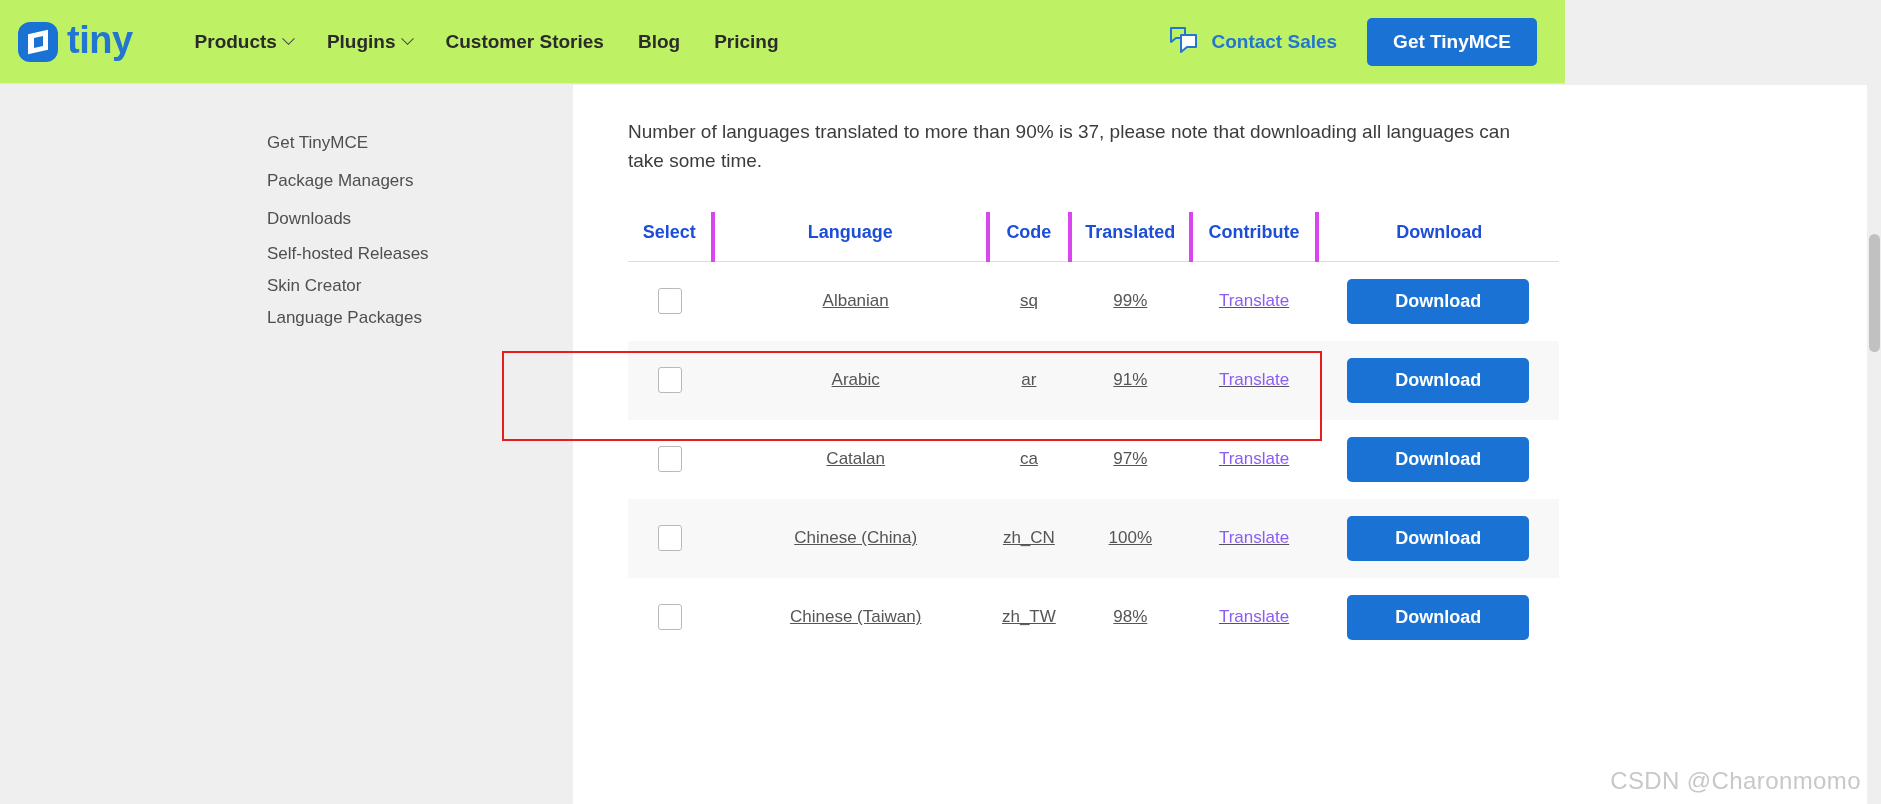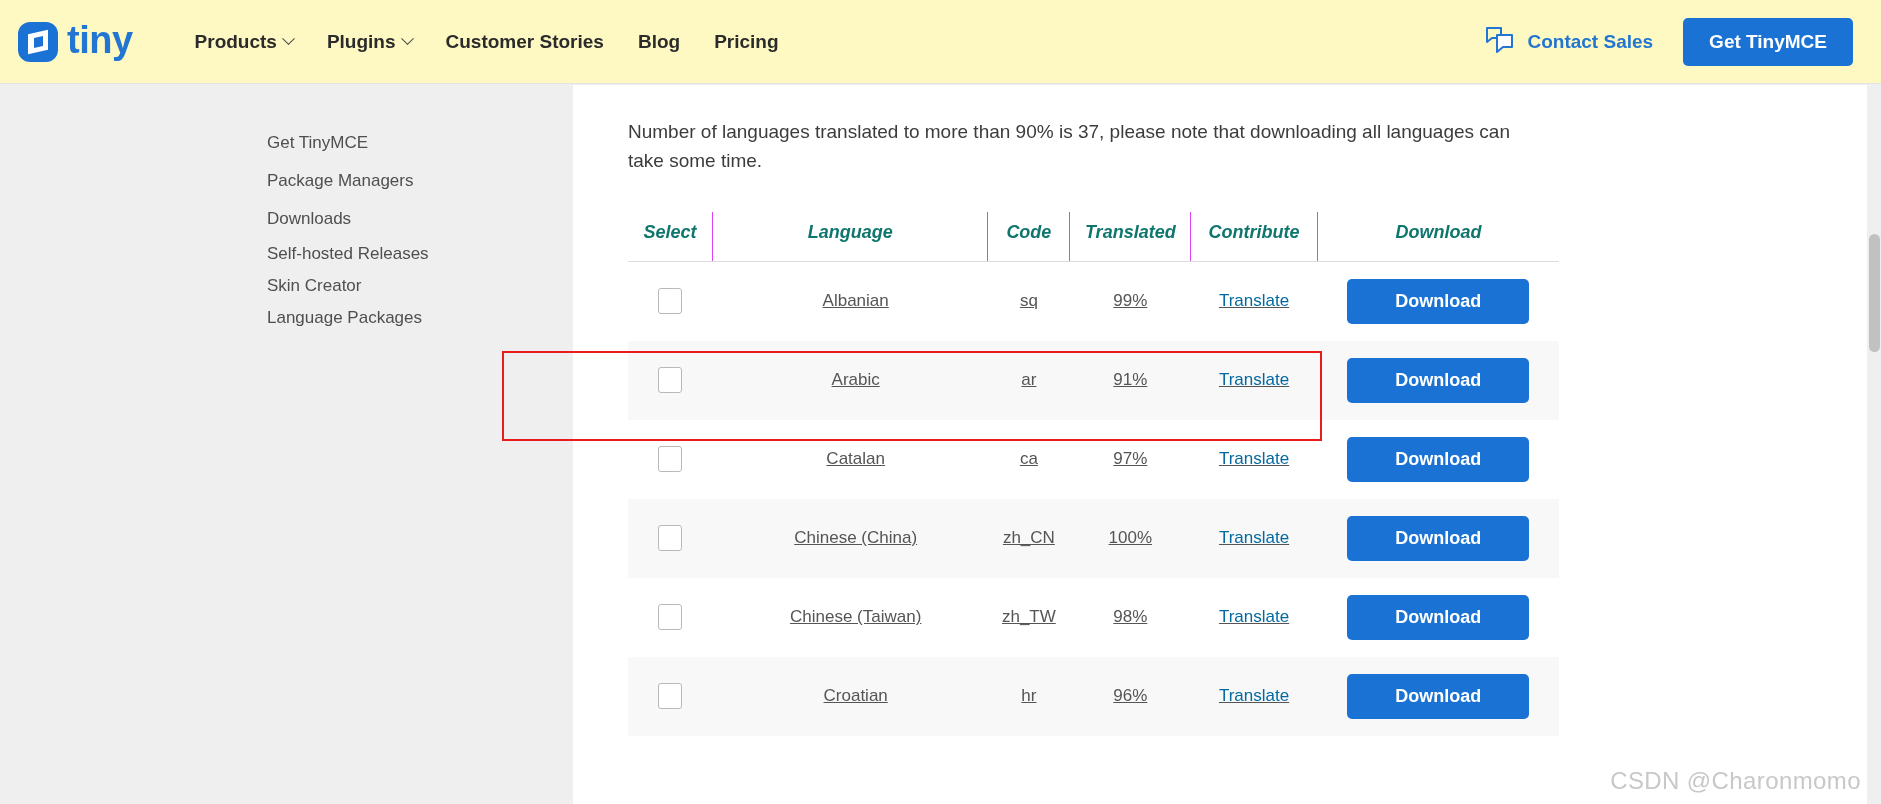--- a/index.html
+++ b/index.html
@@ -15,23 +15,23 @@
     position: relative;
     width: 1881px;
     height: 804px;
     background: #efefef;
   }
 
   
   .topnav {
     position: absolute;
     top: 0; left: 0;
-    width: 1881px;
+    width: 1565px;
     height: 84px;
-    background: #fef9c3;
+    background: #bef264;
     border-bottom: 1px solid #e2e2e2;
     display: flex;
     align-items: center;
   }
 
   .logo-wrap {
     display: flex;
     align-items: center;
     margin-left: 18px;
     gap: 9px;
@@ -174,28 +174,27 @@
 
   
   .lang-table {
     width: 931px;
     border-collapse: collapse;
     table-layout: fixed;
   }
   .lang-table thead th {
     font-size: 18px;
     font-weight: 700;
-    color: #0f766e;
+    color: #1d4ed8;
     padding: 10px 0 18px 0;
     border-bottom: 1px solid #dcdcdc;
     text-align: center;
     vertical-align: middle;
-    font-style: italic;
-  }
-  .lang-table thead th + th { border-left: 1px solid #d946ef; }
+  }
+  .lang-table thead th + th { border-left: 4px solid #d946ef; }
   .lang-table tbody td {
     font-size: 17px;
     color: #555555;
     padding: 17px 0;
     text-align: center;
     vertical-align: middle;
     height: 76px;
     text-decoration: underline;
   }
   .lang-table tbody tr.odd { background: #f8f8f8; }
@@ -212,21 +211,21 @@
     width: 24px; height: 26px;
     border: 1px solid #b9b9b9;
     border-radius: 3px;
     background: #ffffff;
     display: inline-block;
     cursor: pointer;
     vertical-align: middle;
   }
 
   .translate-link {
-    color: #0369a1;
+    color: #8b5cf6;
     font-size: 17px;
     text-decoration: none;
     cursor: pointer;
   }
 
   .dl-btn {
     background: #1a73d4;
     color: #ffffff;
     font-size: 18px;
     font-weight: 700;
@@ -392,28 +391,20 @@
             <td><button class="dl-btn">Download</button></td>
           </tr>
           <tr>
             <td><span class="chk"></span></td>
             <td class="cell-language">Chinese (Taiwan)</td>
             <td>zh_TW</td>
             <td>98%</td>
             <td><a class="translate-link">Translate</a></td>
             <td><button class="dl-btn">Download</button></td>
           </tr>
-          <tr class="odd">
-            <td><span class="chk"></span></td>
-            <td class="cell-language">Croatian</td>
-            <td>hr</td>
-            <td>96%</td>
-            <td><a class="translate-link">Translate</a></td>
-            <td><button class="dl-btn">Download</button></td>
-          </tr>
         </tbody>
       </table>
     </div>
 
     <div class="scrollbar-track">
       <div class="scrollbar-thumb"></div>
     </div>
   </div>
 
   <div class="annotation-box"></div>

